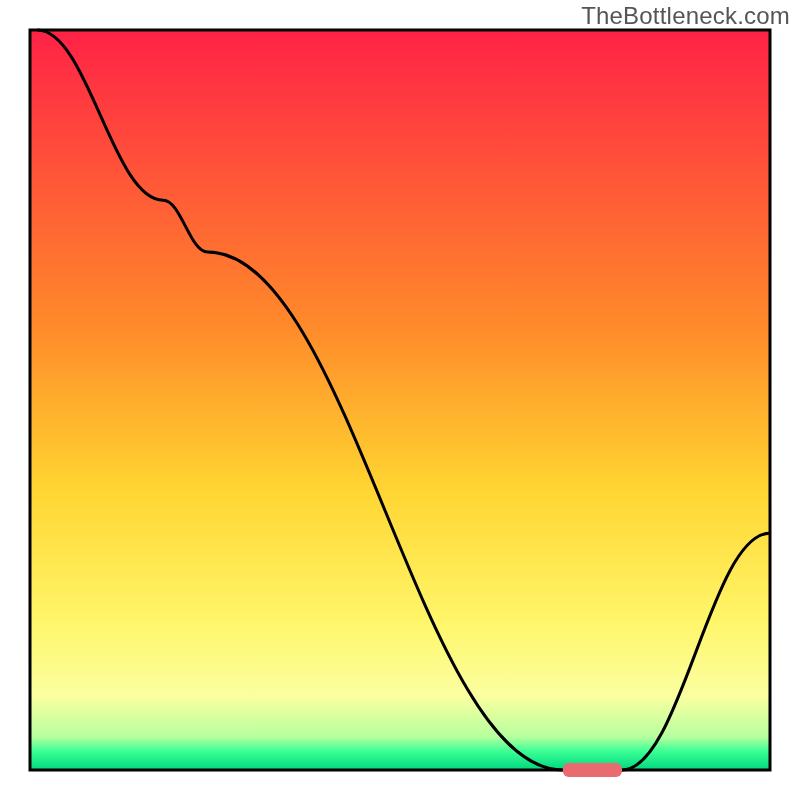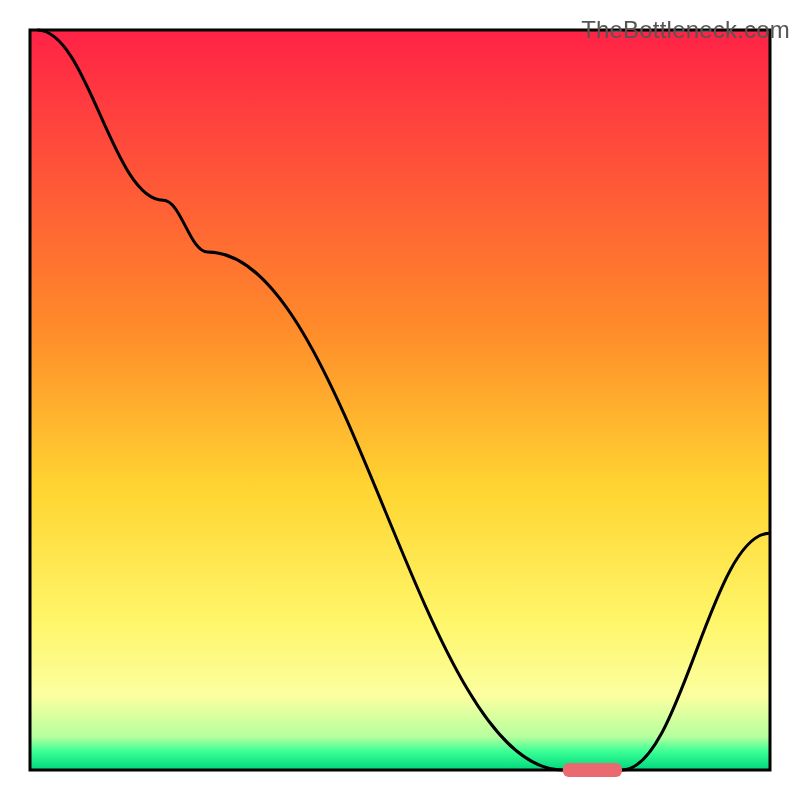--- a/index.html
+++ b/index.html
@@ -10,21 +10,21 @@
     overflow: hidden;
     background: #fff;
   }
   .wrap {
     position: relative;
     width: 800px;
     height: 800px;
   }
   .watermark {
     position: absolute;
-    top: 16px;
+    top: 2px;
     right: 10px;
     font-family: Arial, Helvetica, sans-serif;
     font-size: 24px;
     color: #555;
     font-weight: 500;
     letter-spacing: 0.2px;
   }
   svg {
     position: absolute;
     inset: 0;

